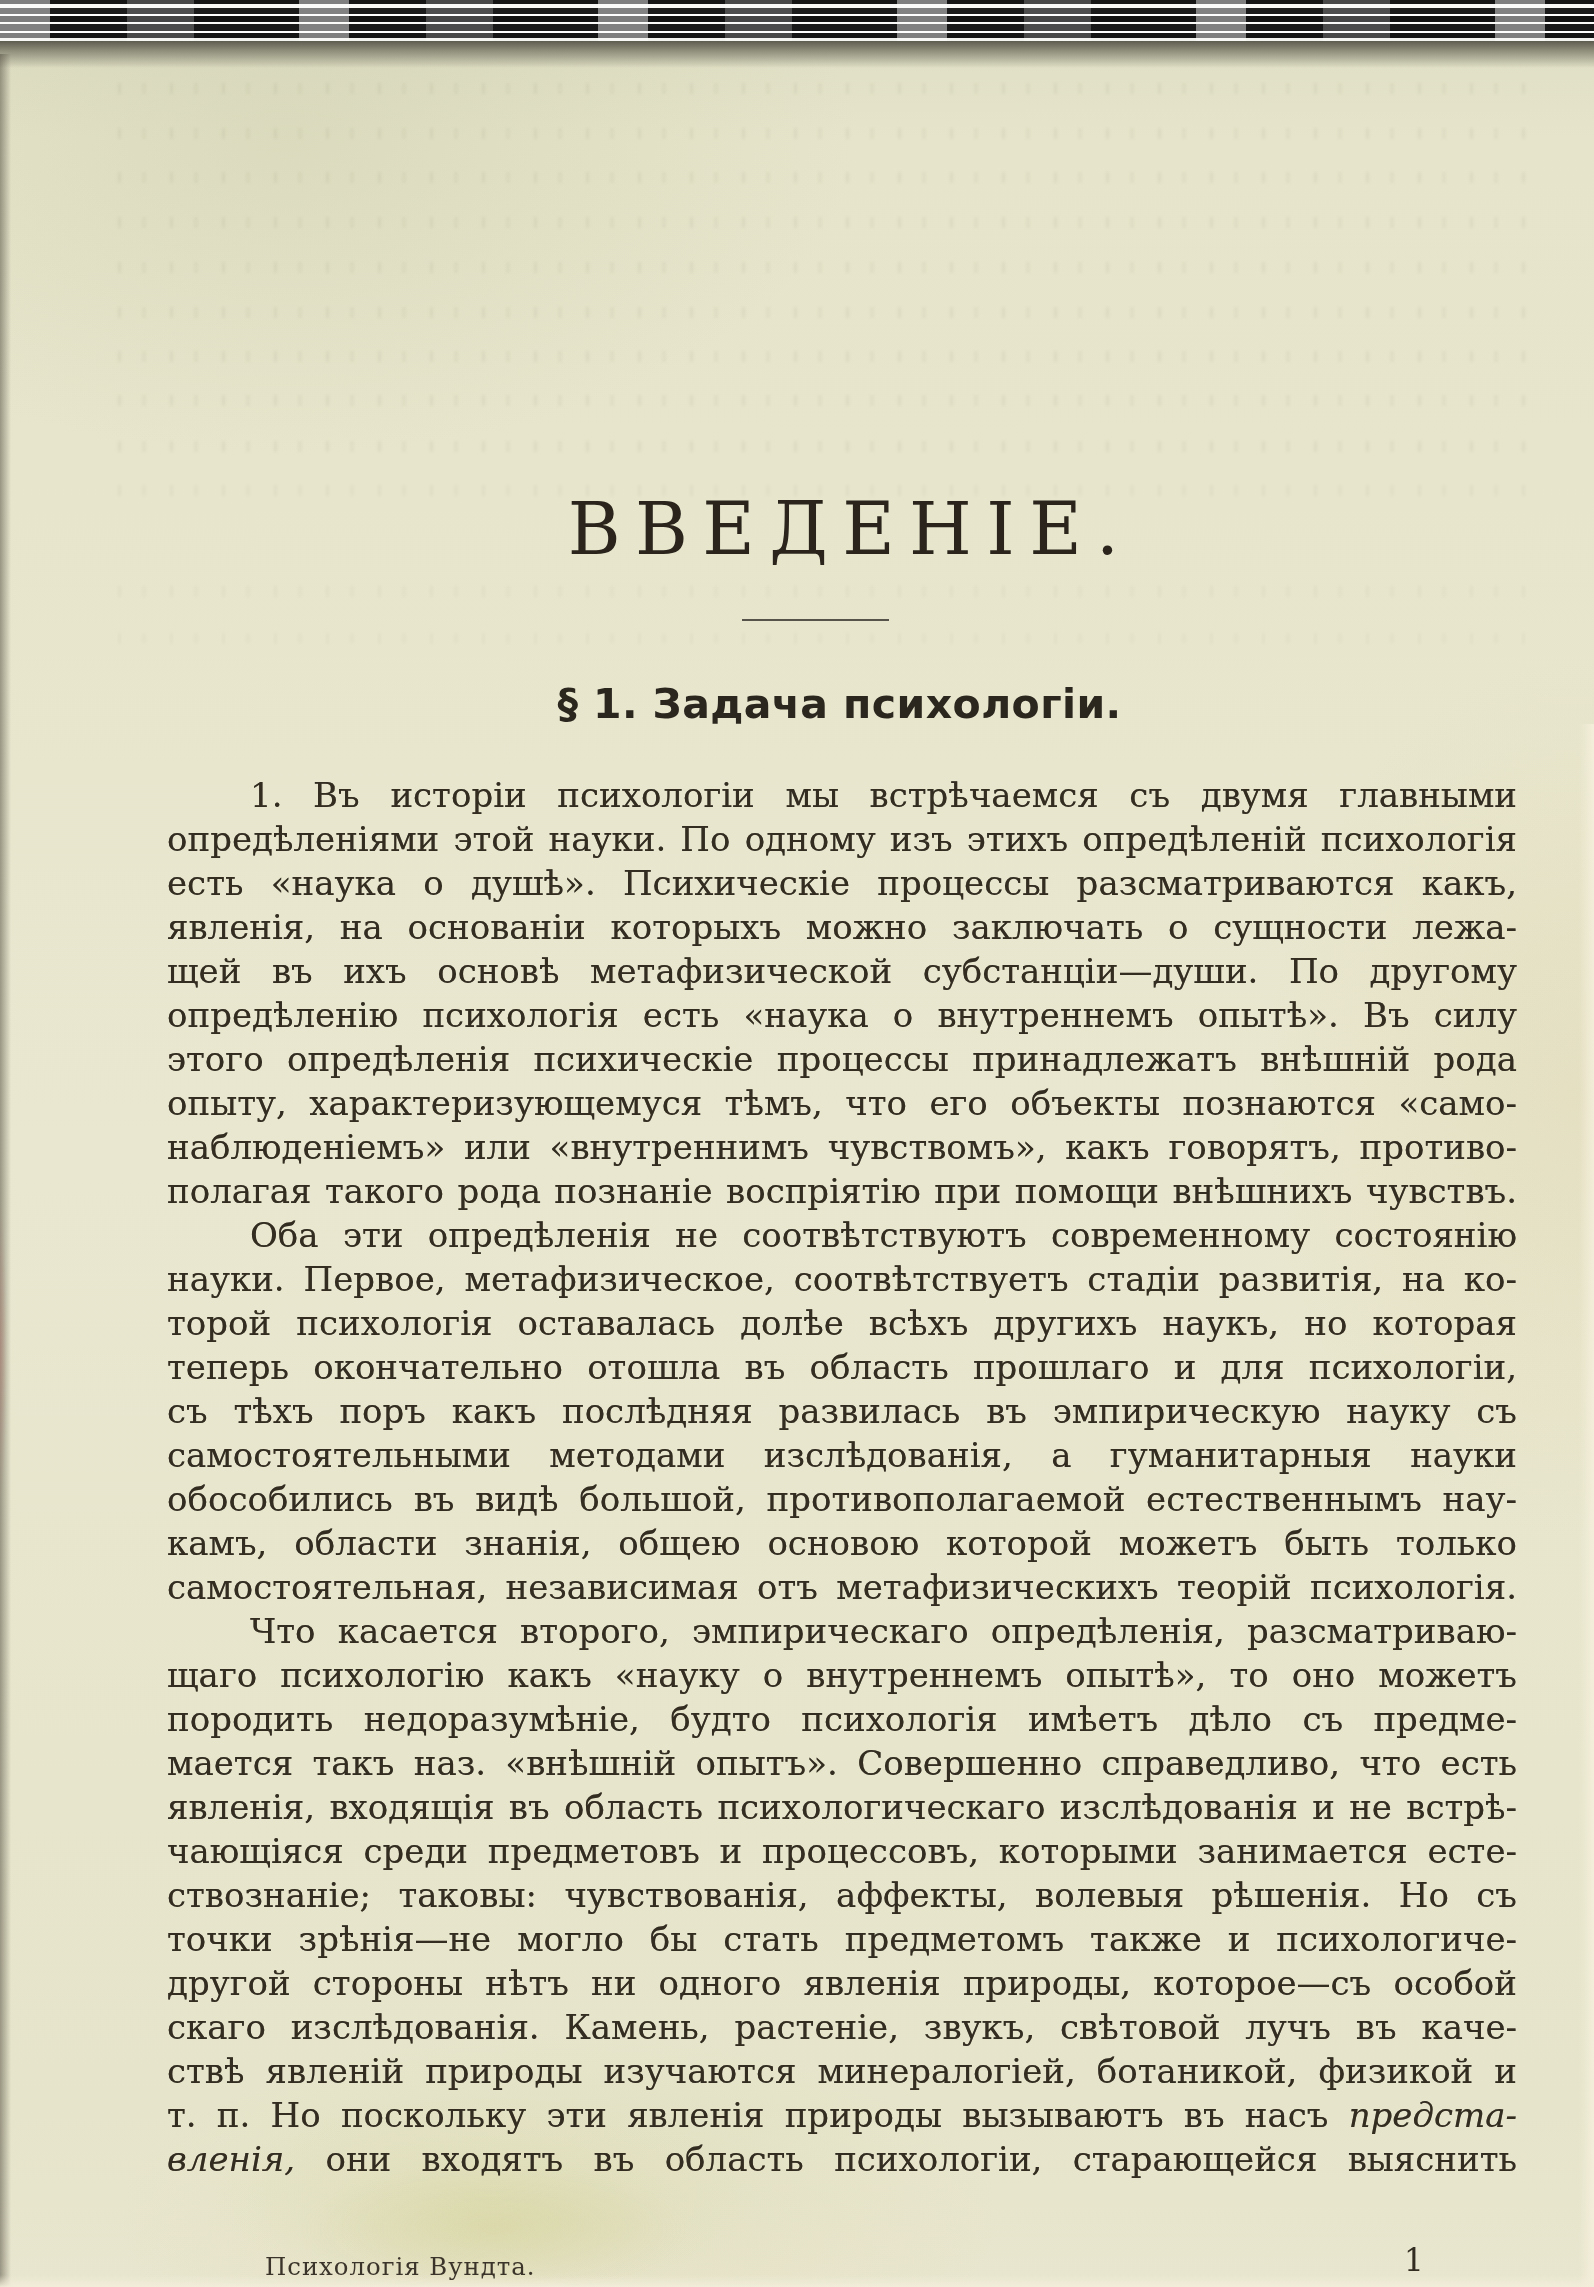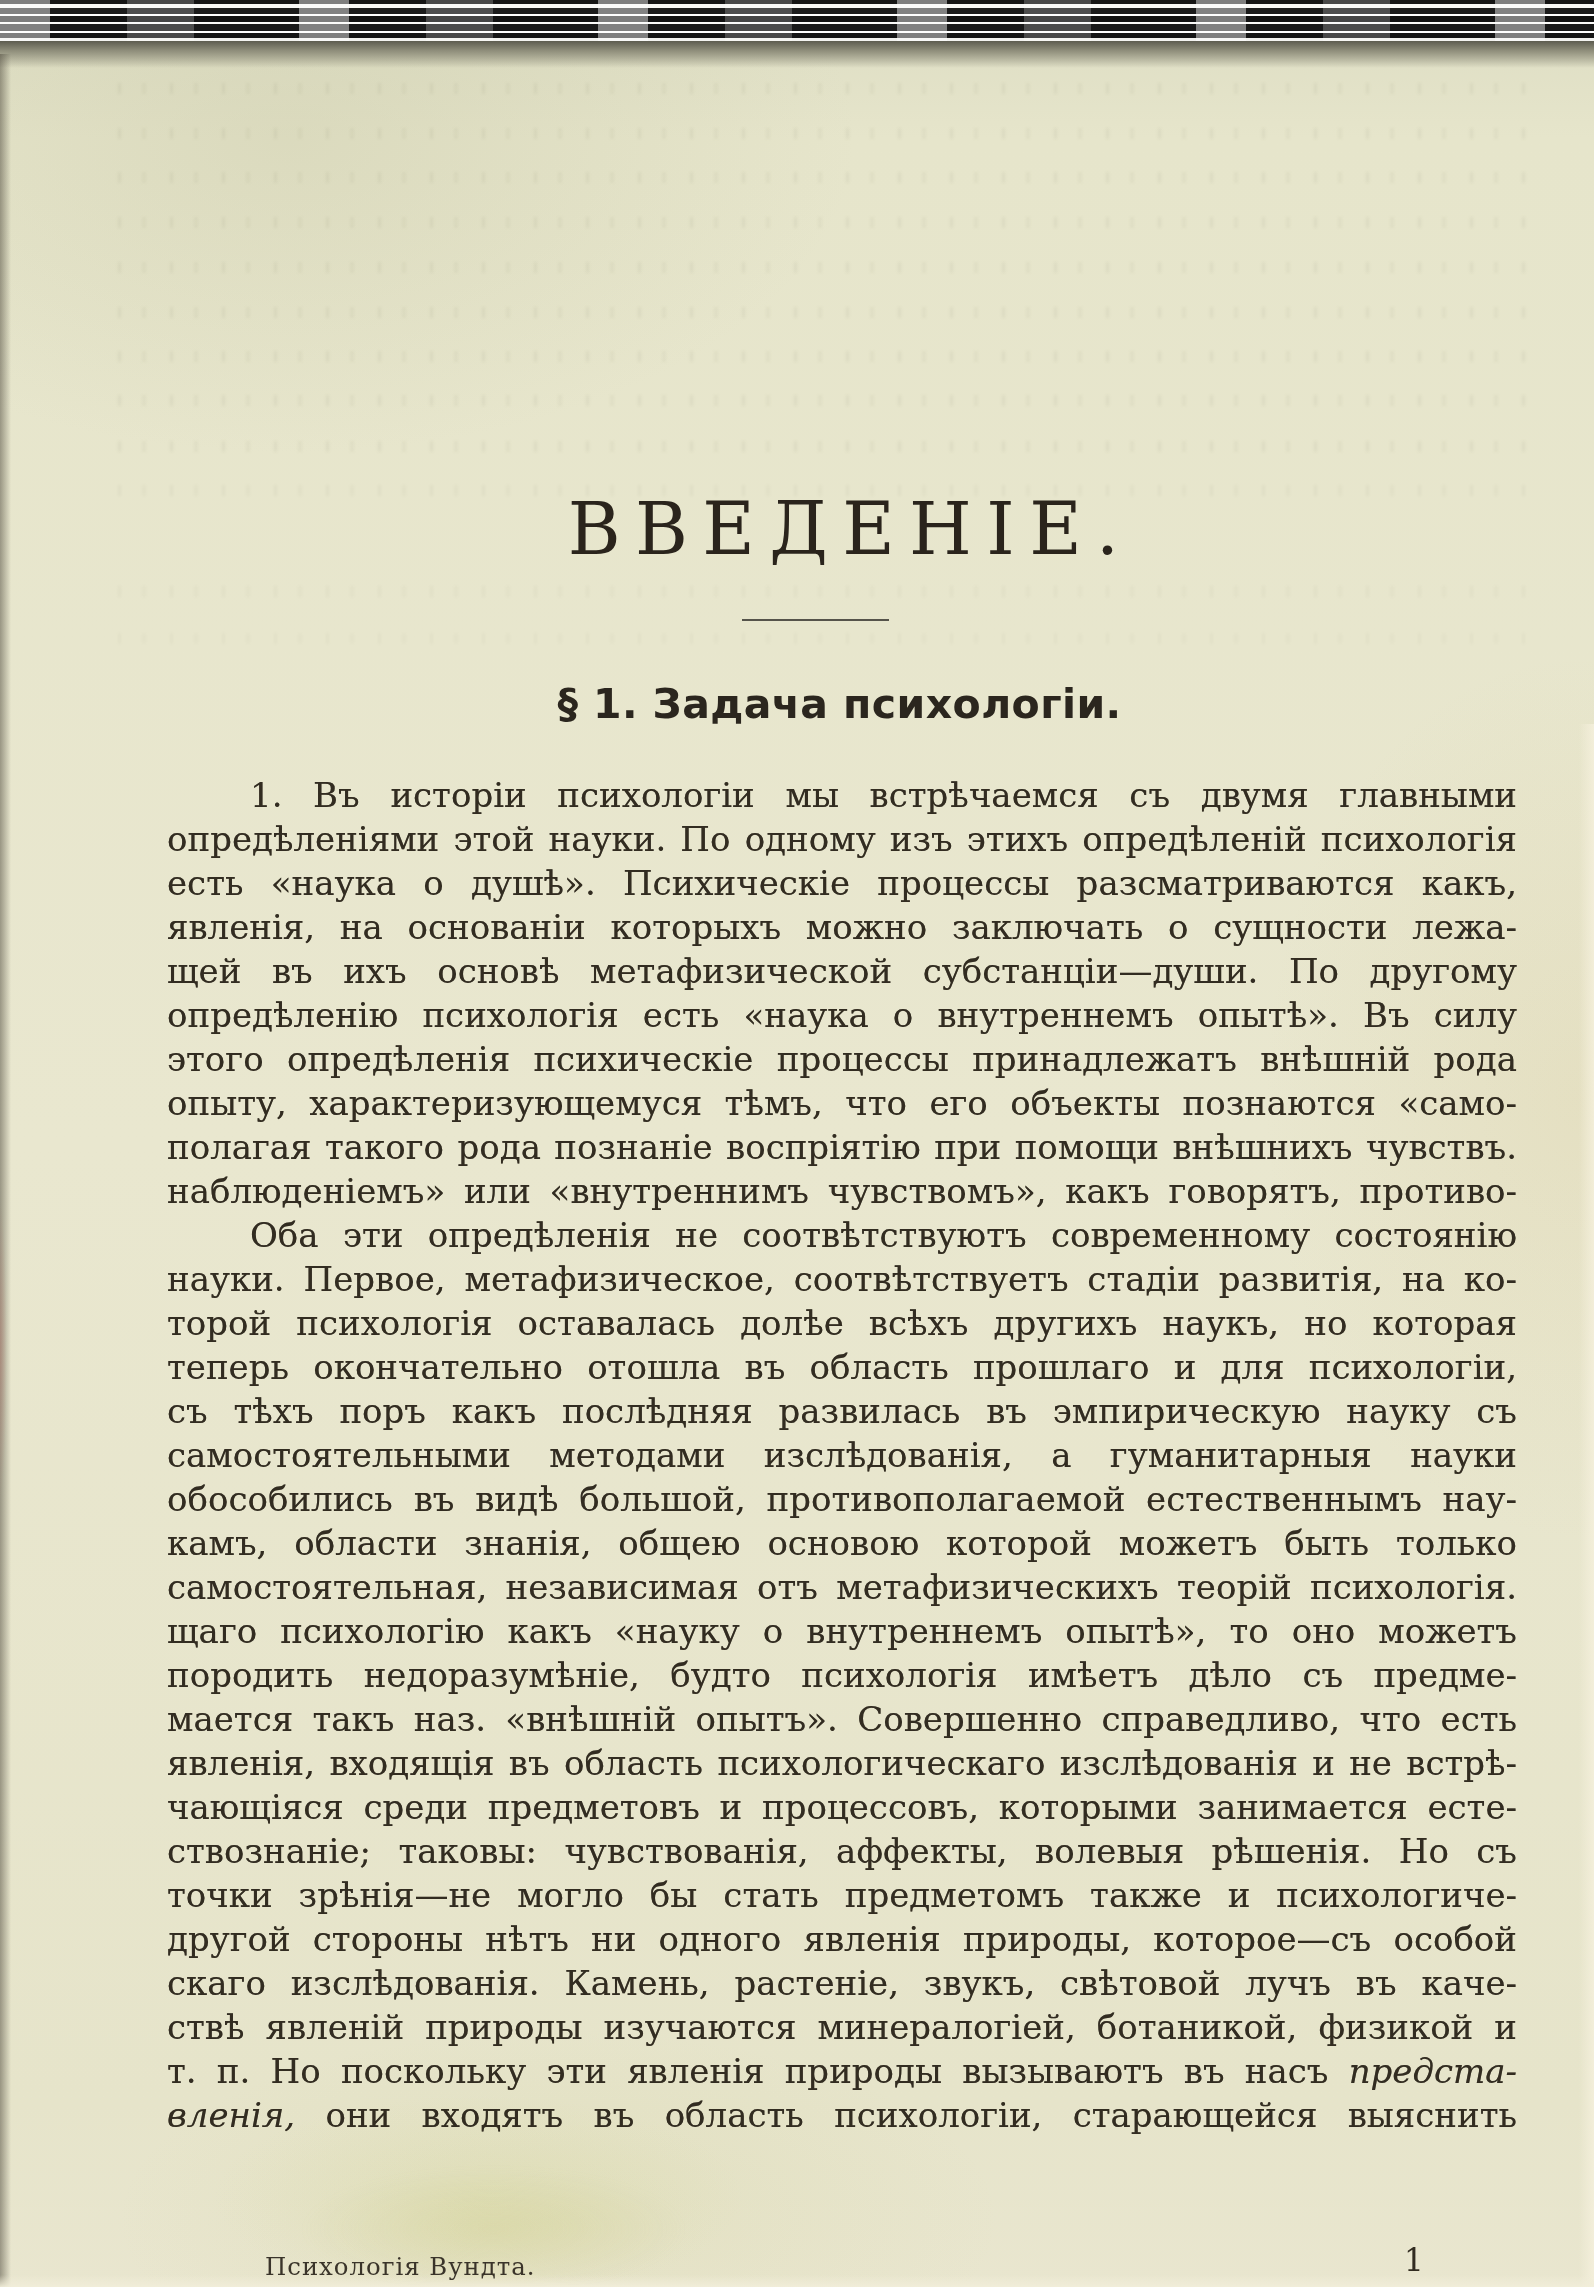--- a/index.html
+++ b/index.html
@@ -143,31 +143,32 @@
 
   <div class="bodytext" id="bodytext">
       <div class="line indent">1. Въ исторіи психологіи мы встрѣчаемся съ двумя главными</div>
       <div class="line">опредѣленіями этой науки. По одному изъ этихъ опредѣленій психологія</div>
       <div class="line">есть «наука о душѣ». Психическіе процессы разсматриваются какъ,</div>
       <div class="line">явленія, на основаніи которыхъ можно заключать о сущности лежа-</div>
       <div class="line">щей въ ихъ основѣ метафизической субстанціи—души. По другому</div>
       <div class="line">опредѣленію психологія есть «наука о внутреннемъ опытѣ». Въ силу</div>
       <div class="line">этого опредѣленія психическіе процессы принадлежатъ внѣшній рода</div>
       <div class="line">опыту, характеризующемуся тѣмъ, что его объекты познаются «само-</div>
+      <div class="line">наблюденіемъ» или «внутреннимъ чувствомъ», какъ говорятъ, противо-</div>
       <div class="line">полагая такого рода познаніе воспріятію при помощи внѣшнихъ чувствъ.</div>
-      <div class="line">наблюденіемъ» или «внутреннимъ чувствомъ», какъ говорятъ, противо-</div>
       <div class="line indent">Оба эти опредѣленія не соотвѣтствуютъ современному состоянію</div>
       <div class="line">науки. Первое, метафизическое, соотвѣтствуетъ стадіи развитія, на ко-</div>
       <div class="line">торой психологія оставалась долѣе всѣхъ другихъ наукъ, но которая</div>
       <div class="line">теперь окончательно отошла въ область прошлаго и для психологіи,</div>
       <div class="line">съ тѣхъ поръ какъ послѣдняя развилась въ эмпирическую науку съ</div>
       <div class="line">самостоятельными методами изслѣдованія, а гуманитарныя науки</div>
       <div class="line">обособились въ видѣ большой, противополагаемой естественнымъ нау-</div>
       <div class="line">камъ, области знанія, общею основою которой можетъ быть только</div>
       <div class="line">самостоятельная, независимая отъ метафизическихъ теорій психологія.</div>
+      <div class="line indent">Что касается второго, эмпирическаго опредѣленія, разсматриваю-</div>
       <div class="line">щаго психологію какъ «науку о внутреннемъ опытѣ», то оно можетъ</div>
       <div class="line">породить недоразумѣніе, будто психологія имѣетъ дѣло съ предме-</div>
       <div class="line">мается такъ наз. «внѣшній опытъ». Совершенно справедливо, что есть</div>
       <div class="line">явленія, входящія въ область психологическаго изслѣдованія и не встрѣ-</div>
       <div class="line">чающіяся среди предметовъ и процессовъ, которыми занимается есте-</div>
       <div class="line">ствознаніе; таковы: чувствованія, аффекты, волевыя рѣшенія. Но съ</div>
       <div class="line">точки зрѣнія—не могло бы стать предметомъ также и психологиче-</div>
       <div class="line">другой стороны нѣтъ ни одного явленія природы, которое—съ особой</div>
       <div class="line">скаго изслѣдованія. Камень, растеніе, звукъ, свѣтовой лучъ въ каче-</div>
       <div class="line">ствѣ явленій природы изучаются минералогіей, ботаникой, физикой и</div>

